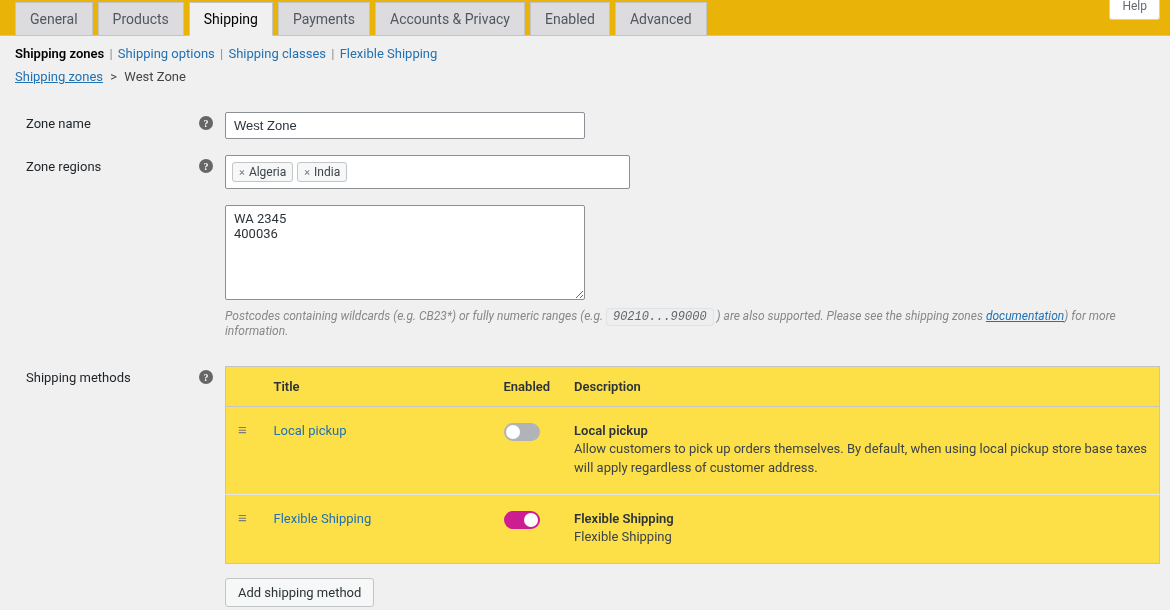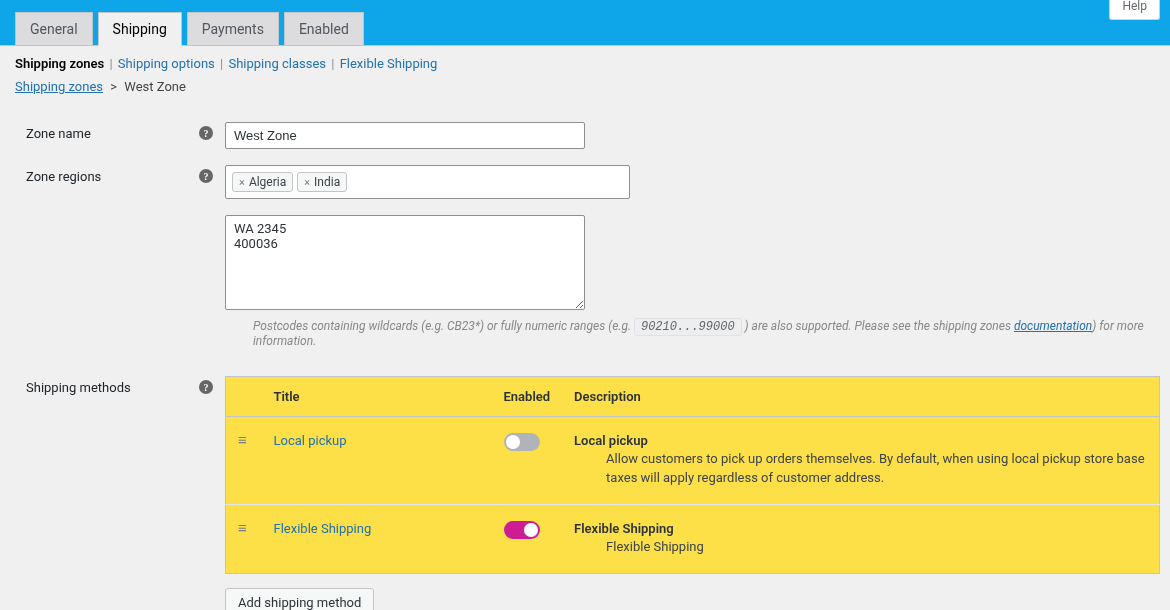--- a/index.html
+++ b/index.html
@@ -21,23 +21,23 @@
     padding: 4px 12px 6px;
     font-size: 12px;
     color: #646970;
     border-radius: 0 0 3px 3px;
   }
 
   
   .nav-tabs {
     display: flex;
     gap: 5px;
-    padding: 12px 15px 0 15px;
+    padding: 2px 15px 0 15px;
     border-bottom: 1px solid #c3c4c7;
-    background: #0ea5e9;
+    background: #eab308;
     align-items: flex-end;
   }
   .nav-tab {
     display: inline-block;
     padding: 8px 14px;
     font-size: 14px;
     color: #50575e;
     background: #dcdcde;
     border: 1px solid #c3c4c7;
     border-bottom: 1px solid #c3c4c7;
@@ -129,21 +129,20 @@
     color: #3c434a;
   }
   .tag .x { color: #787c82; font-size: 11px; margin-right: 2px; cursor: pointer; }
   textarea.textarea { height: 95px; resize: both; font-family: inherit; white-space: pre; }
 
   .hint {
     margin-top: 6px;
     font-size: 12px;
     font-style: italic;
     color: #888;
-    margin-left: 28px;
   }
   .hint .mono {
     font-style: italic;
     background: #eceef0;
     border: 1px solid #e0e2e6;
     border-radius: 3px;
     padding: 1px 6px;
     font-family: "Courier New", monospace;
     font-size: 12px;
     color: #666;
@@ -176,21 +175,21 @@
   .methods-table tbody tr:last-child td { border-bottom: none; }
   .drag-handle {
     color: #787c82;
     cursor: grab;
     font-size: 15px;
     line-height: 1;
     display: inline-block;
   }
   .method-link { color: #2271b1; cursor: pointer; text-decoration: none; }
   .desc-title { font-weight: 600; color: #2c3338; margin-bottom: 2px; }
-  .desc-body  { color: #3c434a; line-height: 1.45; margin-left: 32px; }
+  .desc-body  { color: #3c434a; line-height: 1.45; }
 
   
   .toggle {
     position: relative;
     width: 36px; height: 18px;
     border-radius: 10px;
     background: #b0b3b8;
     display: inline-block;
     cursor: pointer;
   }
@@ -216,23 +215,26 @@
     cursor: pointer;
   }
 </style>
 </head>
 <body>
 
 <div class="help-tab">Help</div>
 
 <div class="nav-tabs">
     <span class="nav-tab">General</span>
+    <span class="nav-tab">Products</span>
     <span class="nav-tab active">Shipping</span>
     <span class="nav-tab">Payments</span>
+    <span class="nav-tab">Accounts &amp; Privacy</span>
     <span class="nav-tab">Enabled</span>
+    <span class="nav-tab">Advanced</span>
   </div>
 
 <div class="subsub"><a class="current">Shipping zones</a><span class="sep"> | </span><a>Shipping options</a><span class="sep"> | </span><a>Shipping classes</a><span class="sep"> | </span><a>Flexible Shipping</a></div>
 
 <div class="breadcrumb">
   <a>Shipping zones</a>
   <span class="sep">&gt;</span>
   <span>West Zone</span>
 </div>
 

